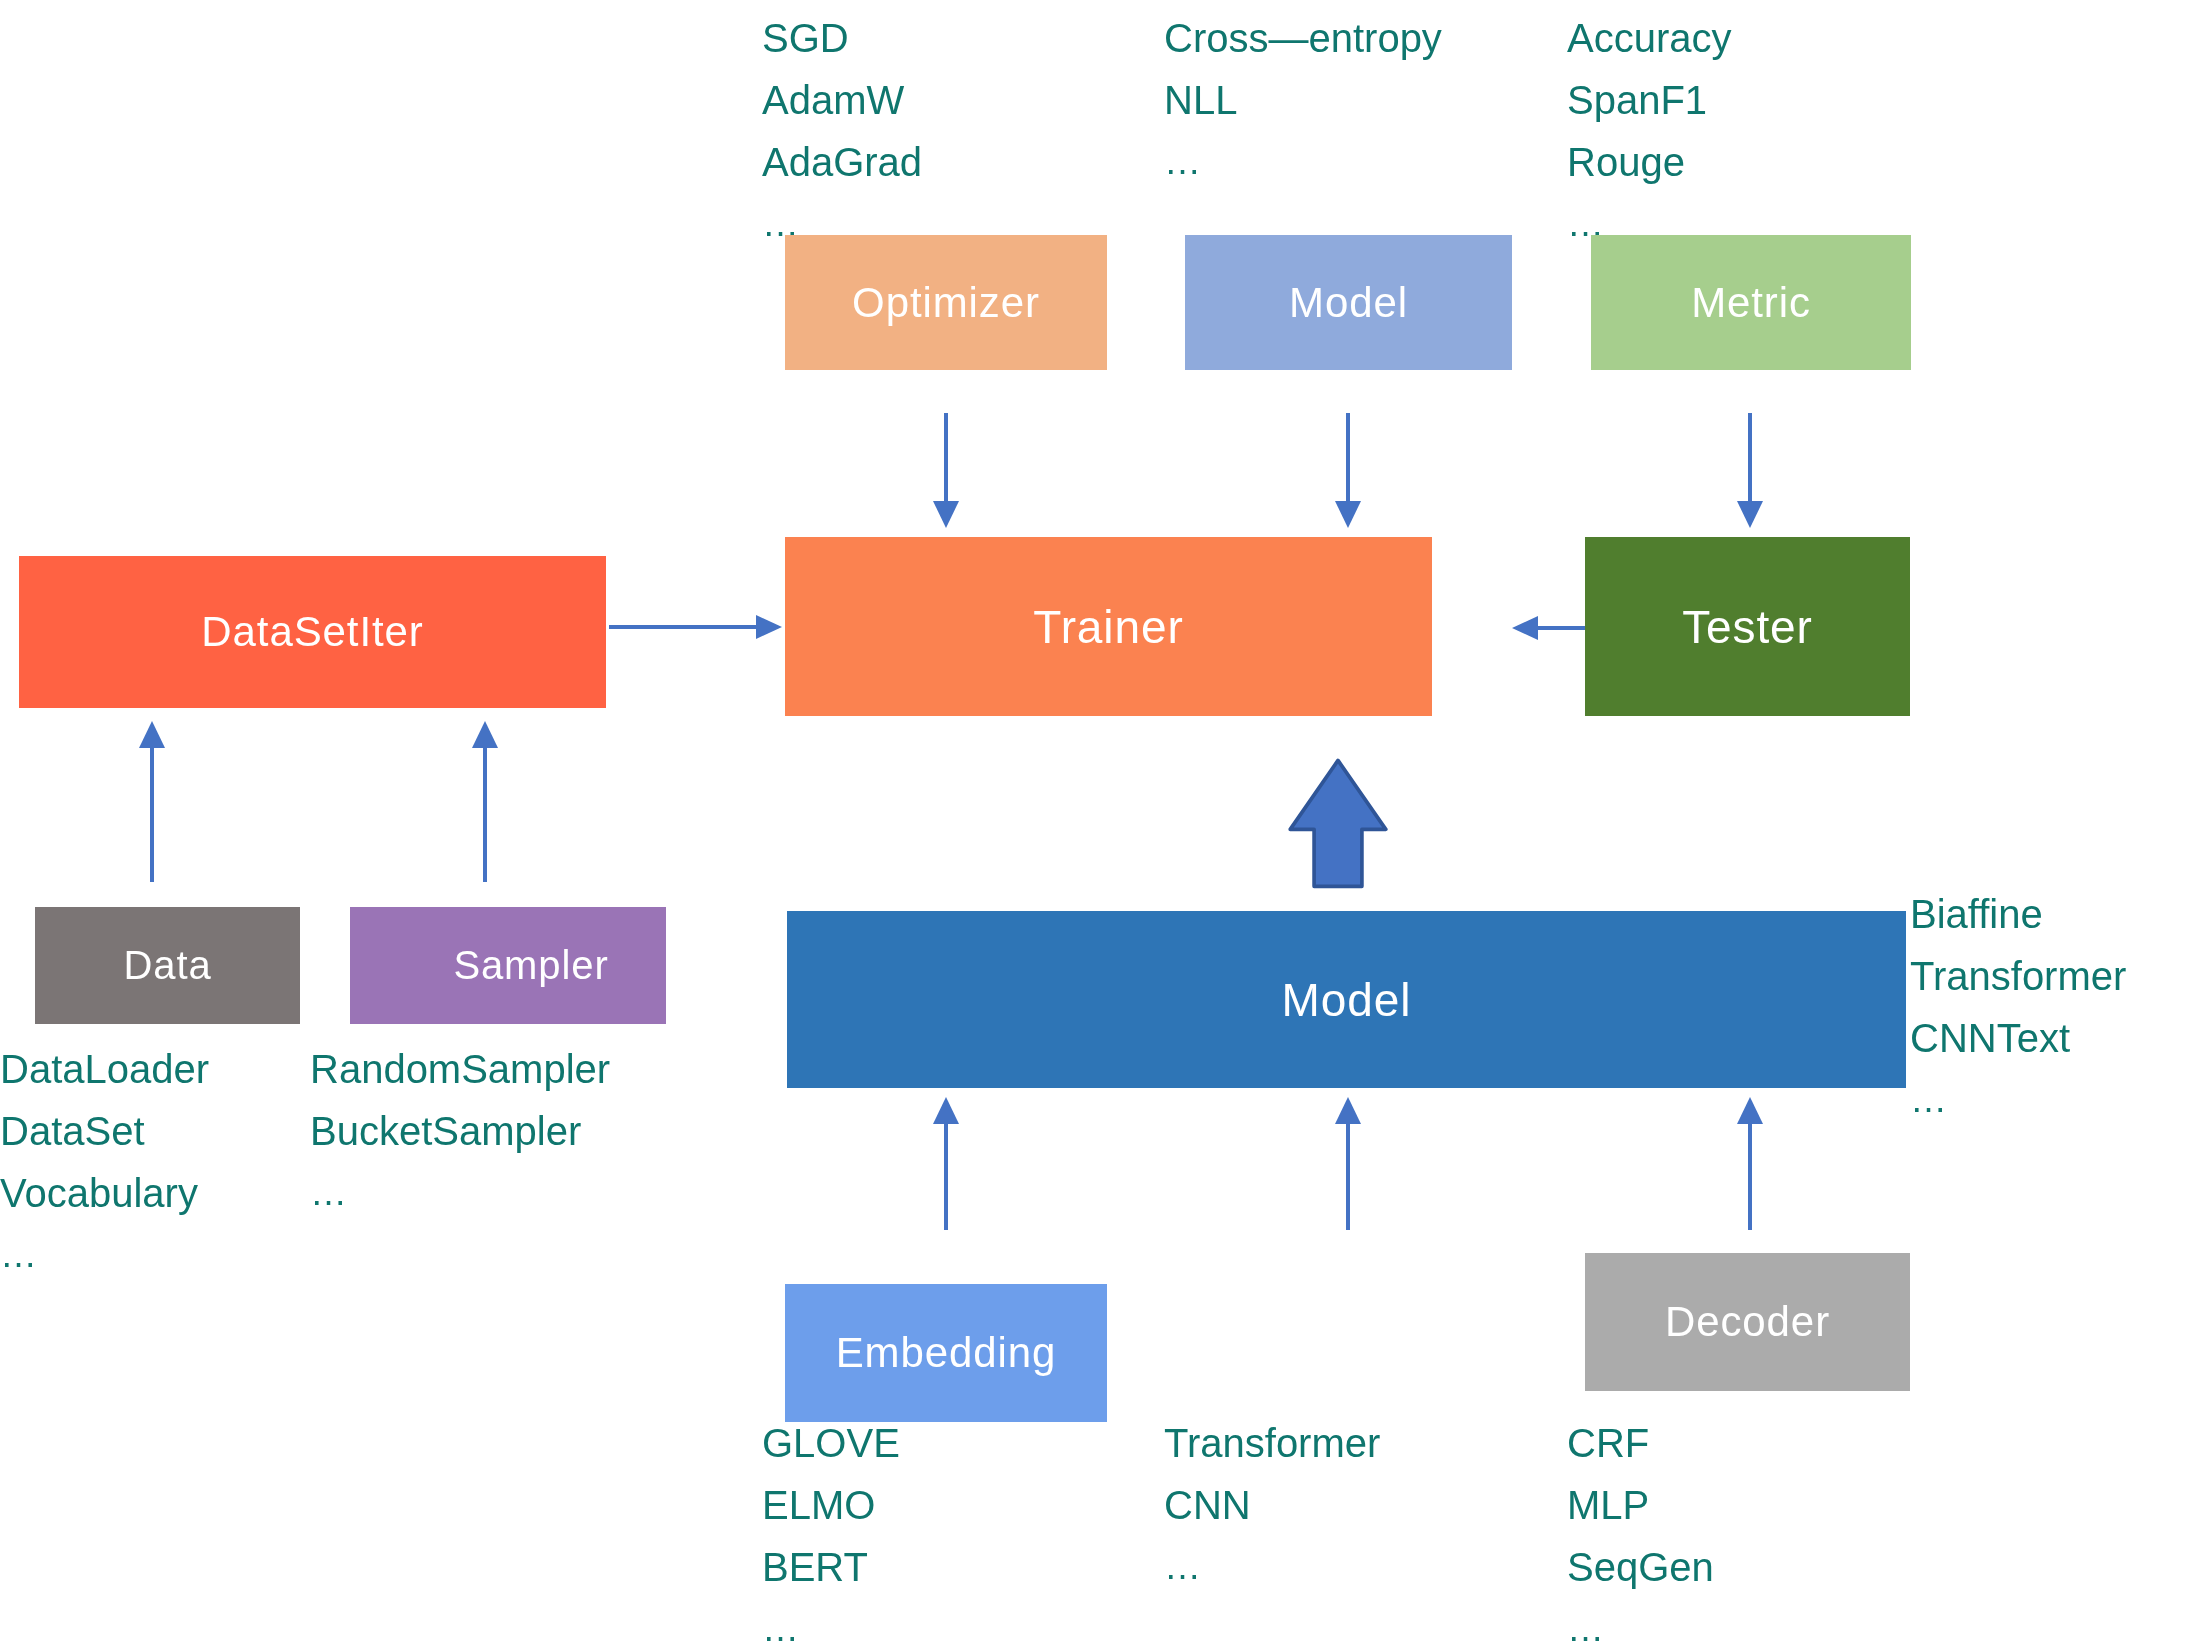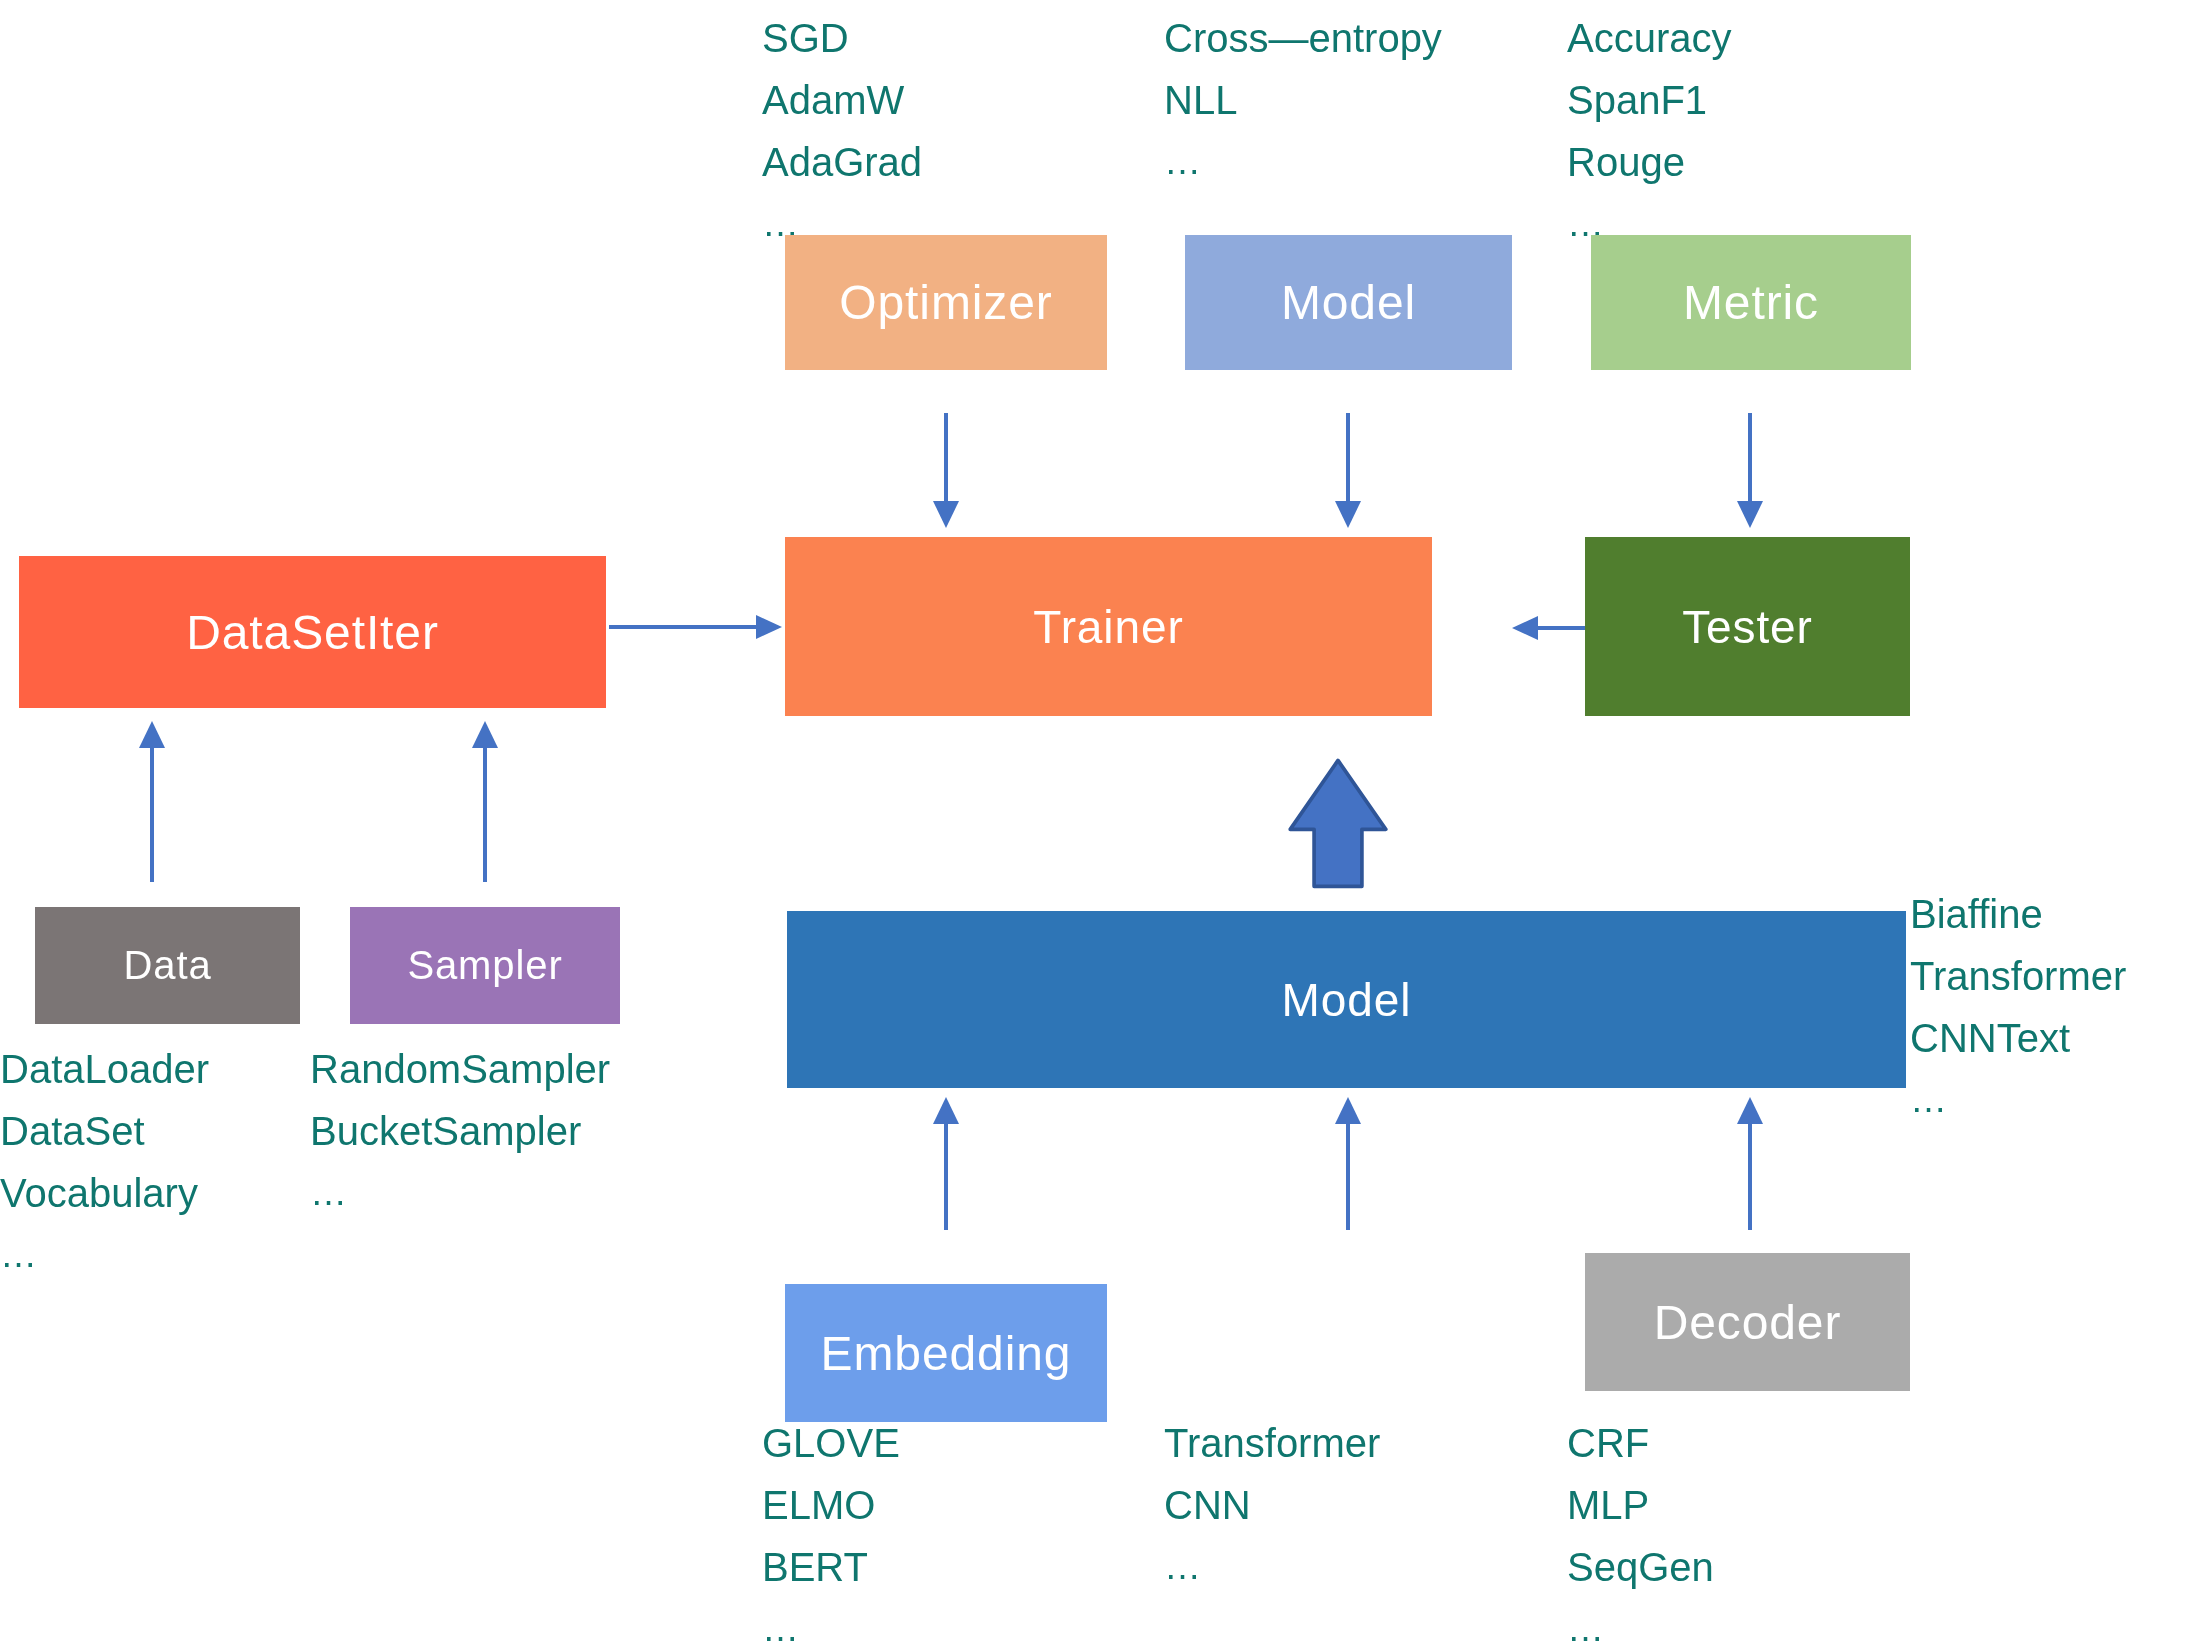--- a/index.html
+++ b/index.html
@@ -8,21 +8,21 @@
     width:2204px;height:1651px;
     background:#ffffff;
     font-family:"Liberation Sans", sans-serif;
     color:#000000;
     overflow:hidden;
   }
   .box{
     position:absolute;
     display:flex;align-items:center;justify-content:center;
     color:#ffffff;
-    font-size:48px;
+    font-size:42px;
     letter-spacing:0.9px;
   }
   .box.big{font-size:46px;}
   .box.small{font-size:40px;}
   .tl{ 
     position:absolute;
     text-align:left;
     font-size:40px;
     line-height:62px;
     color:#0f766e;
@@ -112,21 +112,21 @@
     <div class="aline" style="left:483px;top:747px;width:3.7px;height:135px;"></div>
   </div>
 
   <svg class="blockarrow" style="left:1281px;top:753px;" width="114" height="138" viewBox="0 0 124 150">
     <polygon points="62,8 114,83 88,83 88,145 36,145 36,83 10,83" stroke-width="4" stroke-linejoin="round" fill="#4472C4" stroke="#2F5597"></polygon>
   </svg>
 
   <div class="box small" style="left: 19px; top: 907px; width: 265px; height: 117px; background-color: rgb(123, 117, 117); margin-left: 16px;">
     <span>Data</span>
   </div>
-  <div class="box small" style="left: 350px; top: 907px; width: 270px; height: 117px; background-color: rgb(154, 116, 182);">
+  <div class="box small" style="left: 350px; top: 907px; width: 270px; height: 117px; background-color: rgb(154, 116, 182); padding-left: 46px;">
     <span>Sampler</span>
   </div>
   <div class="box big" style="left: 787px; top: 911px; width: 1119px; height: 177px; background-color: rgb(46, 117, 182);">
     <span>Model</span>
   </div>
 
   <div class="tl" style="left:1910px;top:883px;width:303px;">
     <div>Biaffine</div>
     <div>Transformer</div>
     <div>CNNText</div>

